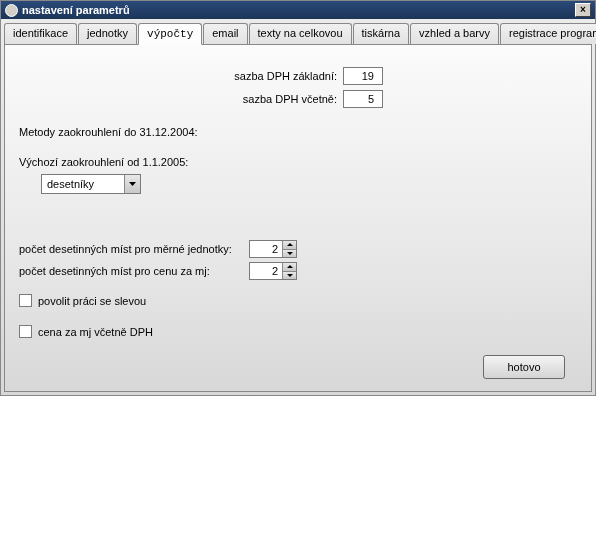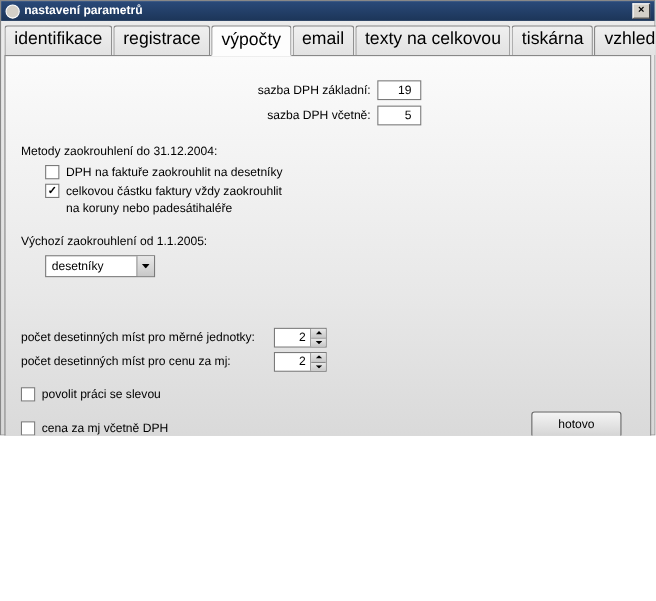--- a/index.html
+++ b/index.html
@@ -62,29 +62,30 @@
 .tab {
   border: 1px solid #888;
   border-bottom: none;
   padding: 3px 8px 4px 8px;
   margin-right: 1px;
   background: linear-gradient(to bottom, #f0f0f0, #e2e2e2);
   border-radius: 3px 3px 0 0;
   cursor: pointer;
   color: #000;
   white-space: nowrap;
-  font-size: 16px;
+  font-size: 11px;
   position: relative;
 }
 .tab.active {
   background: #fdfdfd;
   border-bottom: 1px solid #fdfdfd;
   margin-bottom: -1px;
   z-index: 3;
   padding-top: 4px;
+  font-family: Liberation Mono, monospace;
 }
 .tab-panel {
   flex: 1;
   margin: 0 3px 3px 3px;
   border: 1px solid #888;
   background: linear-gradient(to bottom, #fbfbfb 0%, #e8e8e8 60%, #d8d8d8 100%);
   padding: 22px 14px 10px 14px;
   position: relative;
 }
 .row { display: flex; align-items: center; margin-bottom: 5px; justify-content: center; }
@@ -199,21 +200,21 @@
 <div class="window">
 
   <div class="titlebar">
     <span class="sysicon"></span>
     <span class="title">nastavení parametrů</span>
     <span class="close-btn">×</span>
   </div>
 
   <div class="tabstrip">
     <div class="tab"><span>identifikace</span></div>
-    <div class="tab"><span>registrace</span></div>
+    <div class="tab"><span>jednotky</span></div>
     <div class="tab active"><span>výpočty</span></div>
     <div class="tab"><span>email</span></div>
     <div class="tab"><span>texty na celkovou</span></div>
     <div class="tab"><span>tiskárna</span></div>
     <div class="tab"><span>vzhled a barvy</span></div>
     <div class="tab"><span>registrace programu</span></div>
   </div>
 
   <div class="tab-panel">
 
@@ -221,33 +222,20 @@
       <span class="label-right">sazba DPH základní:</span>
       <input class="num-input" value="19" style="">
     </div>
     <div class="row">
       <span class="label-right">sazba DPH včetně:</span>
       <input class="num-input" value="5" style="">
     </div>
 
     <div class="section">
       <div>Metody zaokrouhlení do 31.12.2004:</div>
-      <div class="indent" style="margin-top:6px;">
-        <div class="checkbox-row">
-          <span class="checkbox"></span>
-          <span>DPH na faktuře zaokrouhlit na desetníky</span>
-        </div>
-        <div class="checkbox-row">
-          <span class="checkbox checked"></span>
-          <span>celkovou částku faktury vždy zaokrouhlit</span>
-        </div>
-        <div style="padding-left:19px;">
-          <span>na koruny nebo padesátihaléře</span>
-        </div>
-      </div>
     </div>
 
     <div class="section">
       <div>Výchozí zaokrouhlení od 1.1.2005:</div>
       <div class="indent" style="margin-top:6px;">
         <div class="dropdown">
           <span class="dd-text">desetníky</span>
           <span class="dd-btn">
             <svg viewBox="0 0 7 4">
                 <polygon points="0,0 7,0 3.5,4" fill="#000"></polygon>

